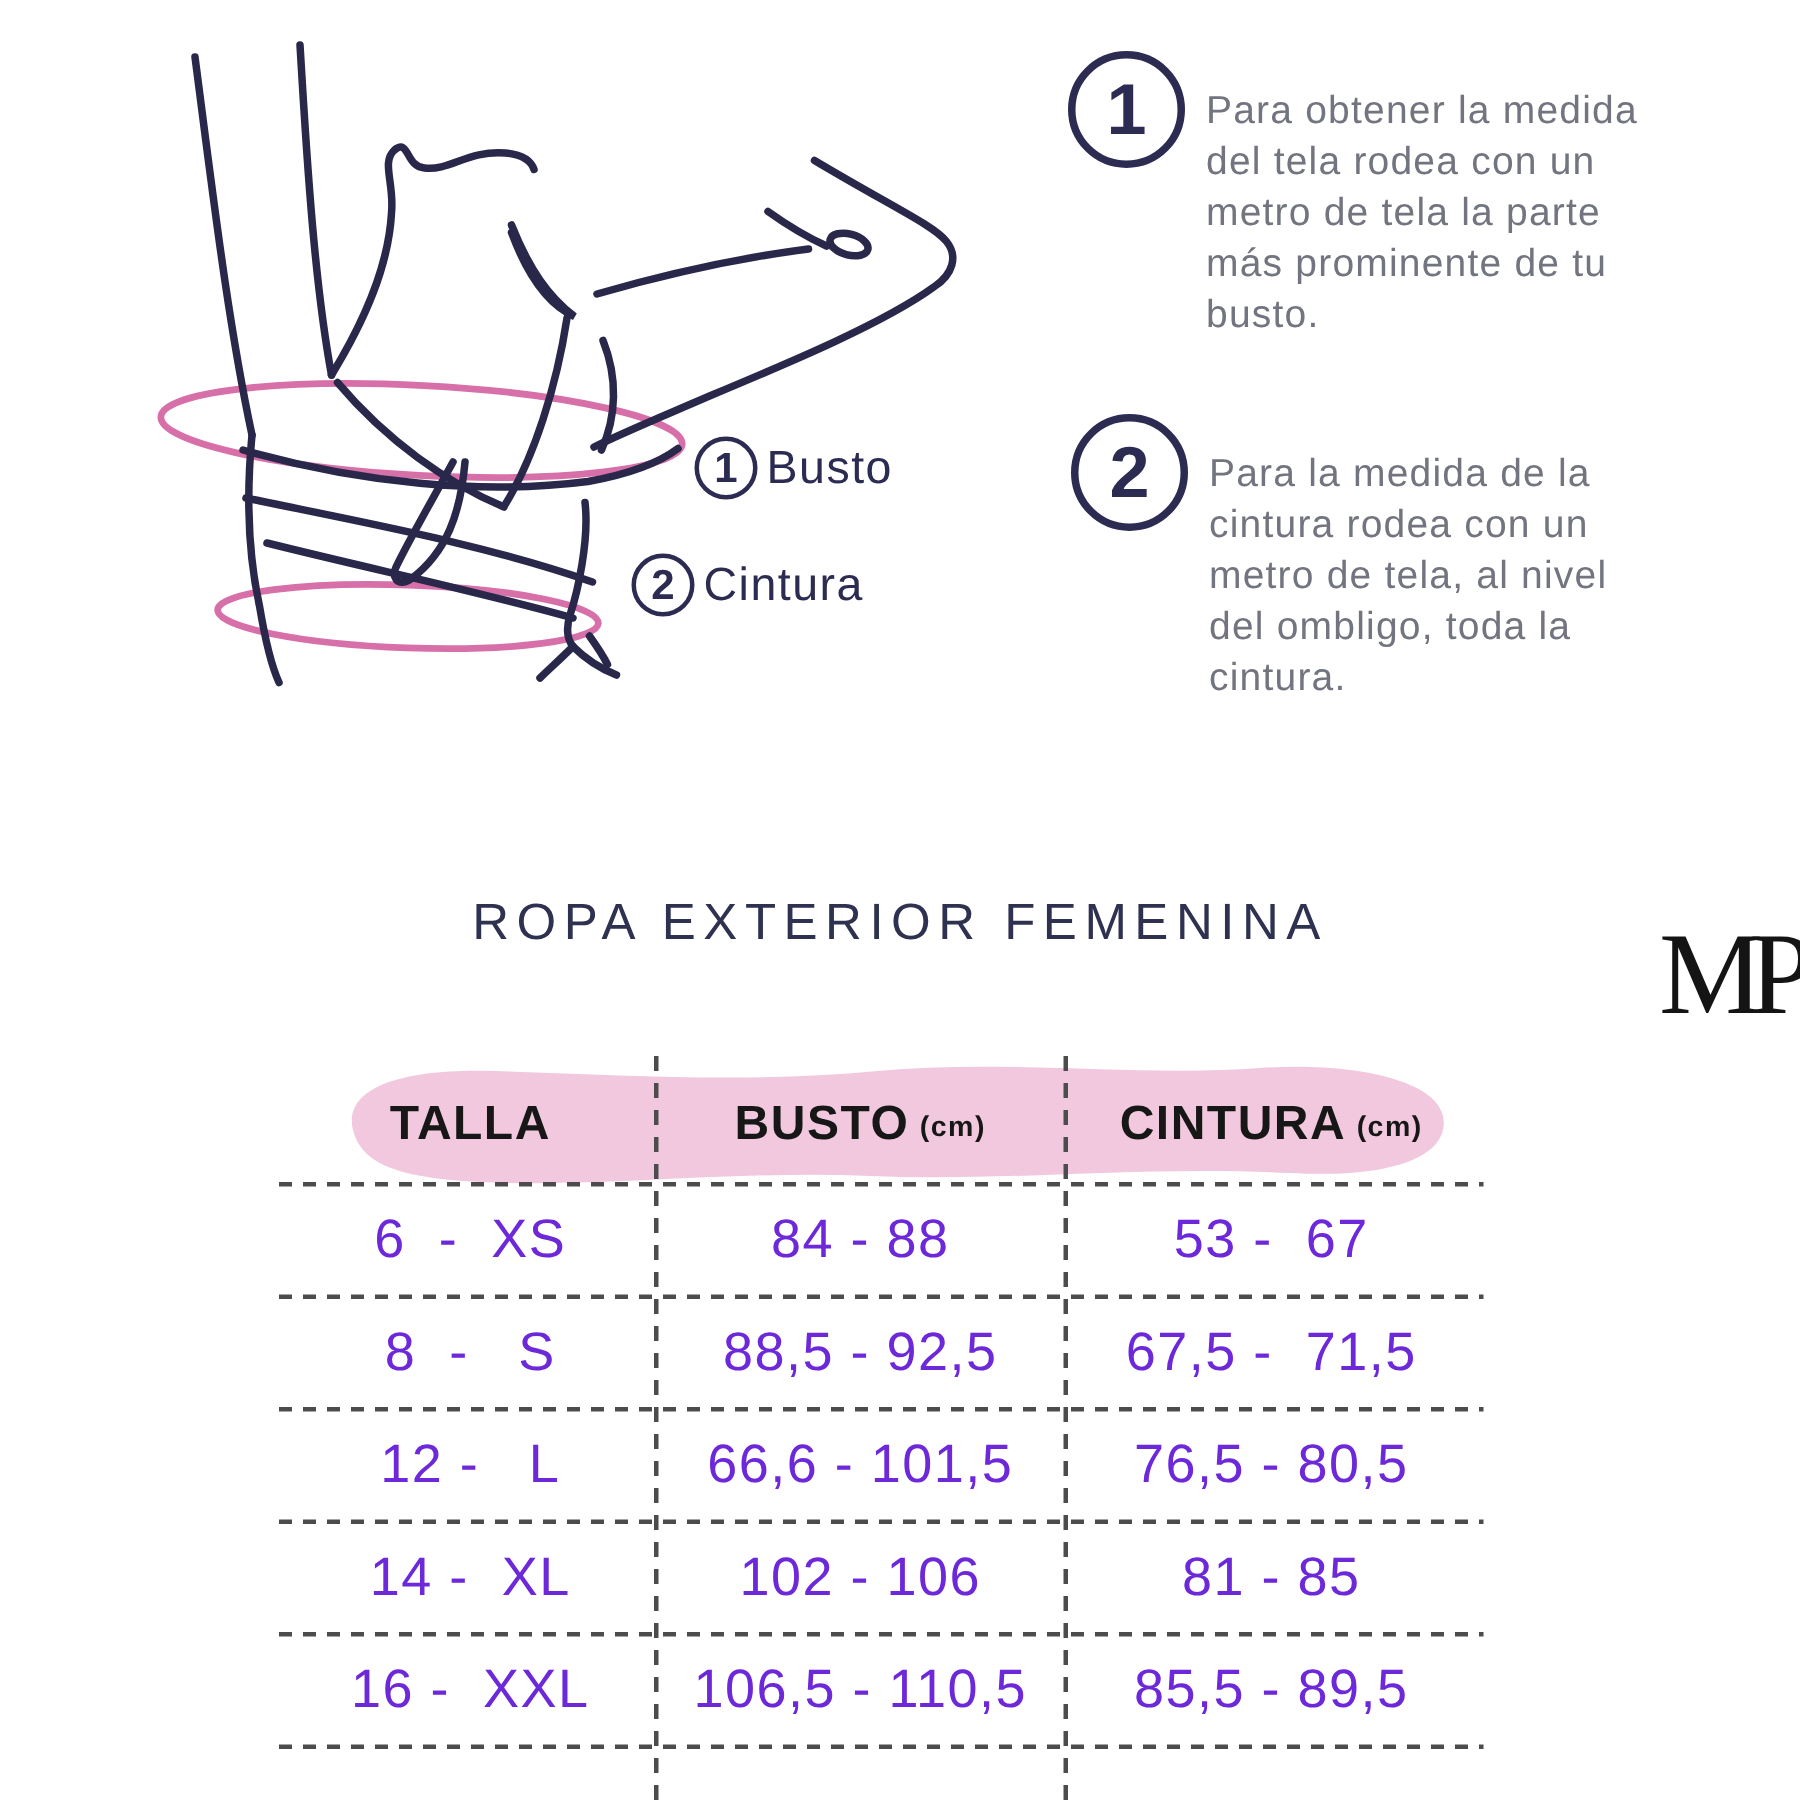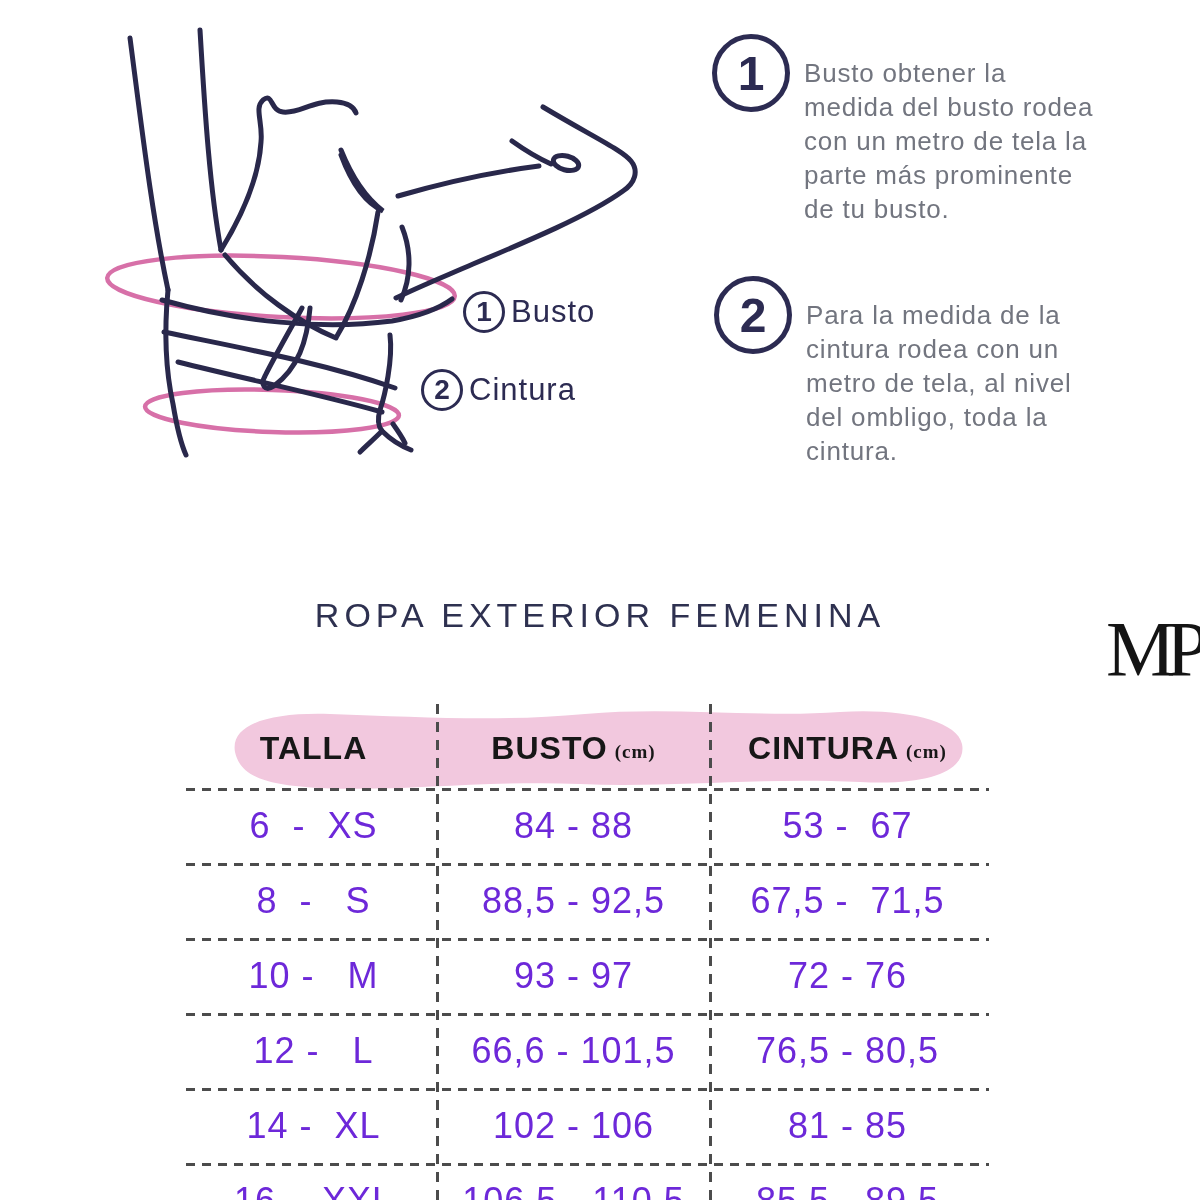--- a/index.html
+++ b/index.html
@@ -30,21 +30,21 @@
     font-family:"Liberation Serif",serif;font-size:78px;letter-spacing:-0.12em;
     color:#141414;font-weight:400;}
 
   
   .size-table{position:absolute;left:190px;top:700px;width:795px;height:500px;}
   .blob{position:absolute;left:10px;top:2px;z-index:0;}
   .thead{position:absolute;left:0;top:6px;width:795px;height:84px;z-index:2;
     display:grid;grid-template-columns:247px 273px 275px;}
   .thead .hcell{display:flex;align-items:center;justify-content:center;
     font-weight:700;font-size:32px;color:#171717;letter-spacing:1px;}
-  .thead .unit{font-size:19px;font-weight:700;margin-left:7px;padding-top:8px;font-family:Liberation Serif, serif;}
+  .thead .unit{font-size:19px;font-weight:700;margin-left:7px;padding-top:8px;}
 
   .vdash{position:absolute;top:4px;width:2.5px;height:496px;z-index:1;
     background:repeating-linear-gradient(180deg,#4c4c4c 0 10px,transparent 10px 18px);}
   .v1{left:246px;} .v2{left:519px;}
   .hdash{position:absolute;left:-4px;width:803px;height:3px;z-index:1;
     background:repeating-linear-gradient(90deg,#4c4c4c 0 9px,transparent 9px 16px);}
 
   .tbody{position:absolute;left:0;top:88px;width:795px;z-index:2;}
   .trow{height:75px;display:grid;grid-template-columns:247px 273px 275px;}
   .trow .cell{display:flex;align-items:center;justify-content:center;
@@ -88,21 +88,21 @@
     <span class="mini-circle">1</span>
     <span class="lbl">Busto</span>
   </div>
   <div class="fig-label" style="left:421px;top:369px;">
     <span class="mini-circle">2</span>
     <span class="lbl">Cintura</span>
   </div>
 
   <div class="step" style="left:712px;top:34px;">
     <div class="big-circle">1</div>
-    <p>Busto obtener la medida del busto rodea con un metro de tela la parte más prominente de tu busto.</p>
+    <p>Para obtener la medida del tela rodea con un metro de tela la parte más prominente de tu busto.</p>
   </div>
   <div class="step" style="left:714px;top:276px;">
     <div class="big-circle">2</div>
     <p>Para la medida de la cintura rodea con un metro de tela, al nivel del ombligo, toda la cintura.</p>
   </div>
 
   <div class="main-title">ROPA EXTERIOR FEMENINA</div>
   <div class="brand-logo">MP</div>
 
   <div class="size-table">
@@ -139,25 +139,20 @@
         <div class="cell">6  -  XS</div>
         <div class="cell">84 - 88</div>
         <div class="cell">53 -  67</div>
       </div>
       <div class="trow">
         <div class="cell">8  -   S</div>
         <div class="cell">88,5 - 92,5</div>
         <div class="cell">67,5 -  71,5</div>
       </div>
       <div class="trow">
-        <div class="cell">10 -   M</div>
-        <div class="cell">93 - 97</div>
-        <div class="cell">72 - 76</div>
-      </div>
-      <div class="trow">
         <div class="cell">12 -   L</div>
         <div class="cell">66,6 - 101,5</div>
         <div class="cell">76,5 - 80,5</div>
       </div>
       <div class="trow">
         <div class="cell">14 -  XL</div>
         <div class="cell">102 - 106</div>
         <div class="cell">81 - 85</div>
       </div>
       <div class="trow">

